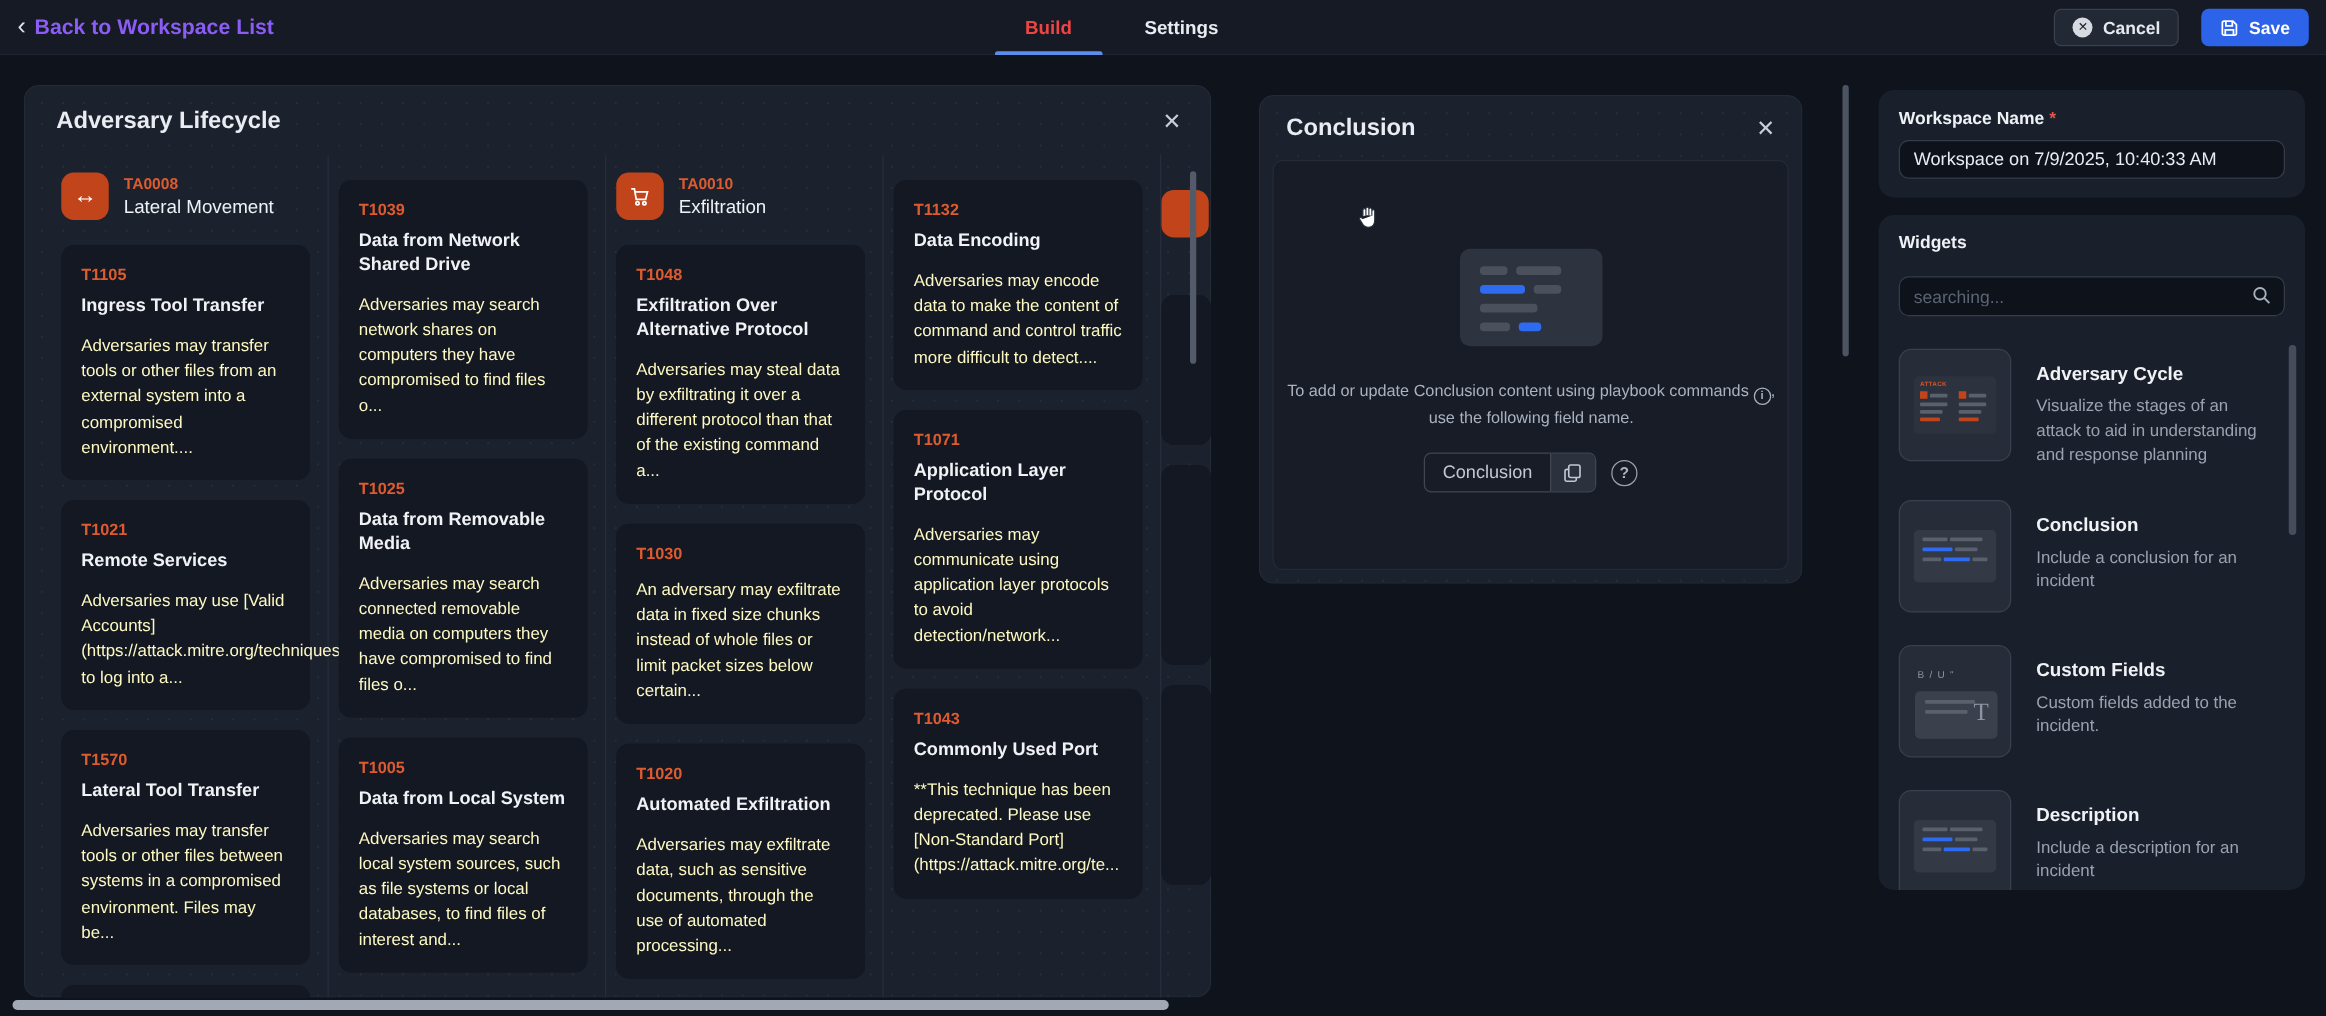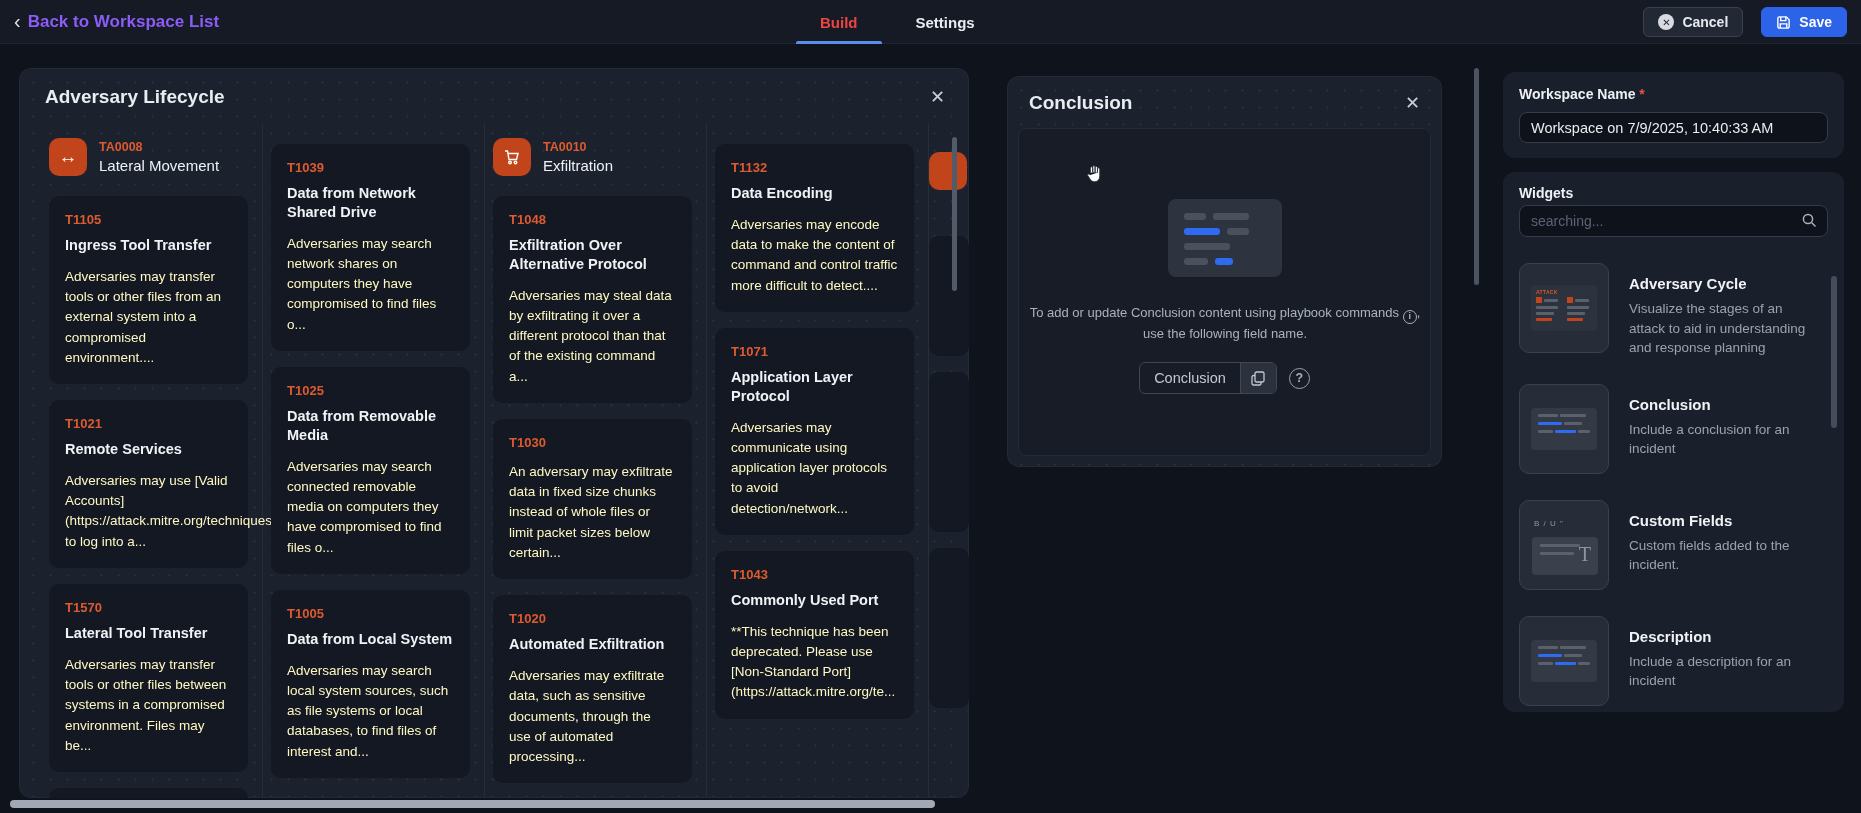--- a/index.html
+++ b/index.html
@@ -86,21 +86,21 @@
   .side-card { position:absolute; left:1503px; width:341px; background:#1a202b; border-radius:12px; overflow:hidden; }
   .ws-card { top:72px; height:86px; padding:14px 16px; }
   .field-label { font-size:14px; font-weight:700; color:#eef1f5; }
   .req { color:#e5534b; }
   .text-input {
     margin-top:10px; width:100%; height:31px; background:#0d121b; border:1px solid #353c48;
     border-radius:8px; color:#e9ecf1; font-size:14.5px; padding:0 11px;
     font-family:"Liberation Sans","DejaVu Sans",sans-serif; outline:none;
   }
   .widgets-card { top:172px; height:540px; padding:13px 16px; }
-  .search-wrap { position:relative; margin-top:4px; }
+  .search-wrap { position:relative; margin-top:20px; }
   .search-input {
     width:100%; height:32px; background:#0d121b; border:1px solid #353c48; border-radius:8px;
     color:#e9ecf1; font-size:14px; padding:0 34px 0 11px; outline:none;
     font-family:"Liberation Sans","DejaVu Sans",sans-serif;
   }
   .search-input::placeholder { color:#5b6472; }
   .search-icon { position:absolute; right:10px; top:7px; }
   .witem { display:flex; gap:20px; margin-top:26px; cursor:grab; }
   .wthumb { width:90px; height:90px; border-radius:10px; background:#262c38; border:1px solid #3a414e; flex:none; display:flex; align-items:center; justify-content:center; position:relative; }
   .wtext { padding-top:12px; }

